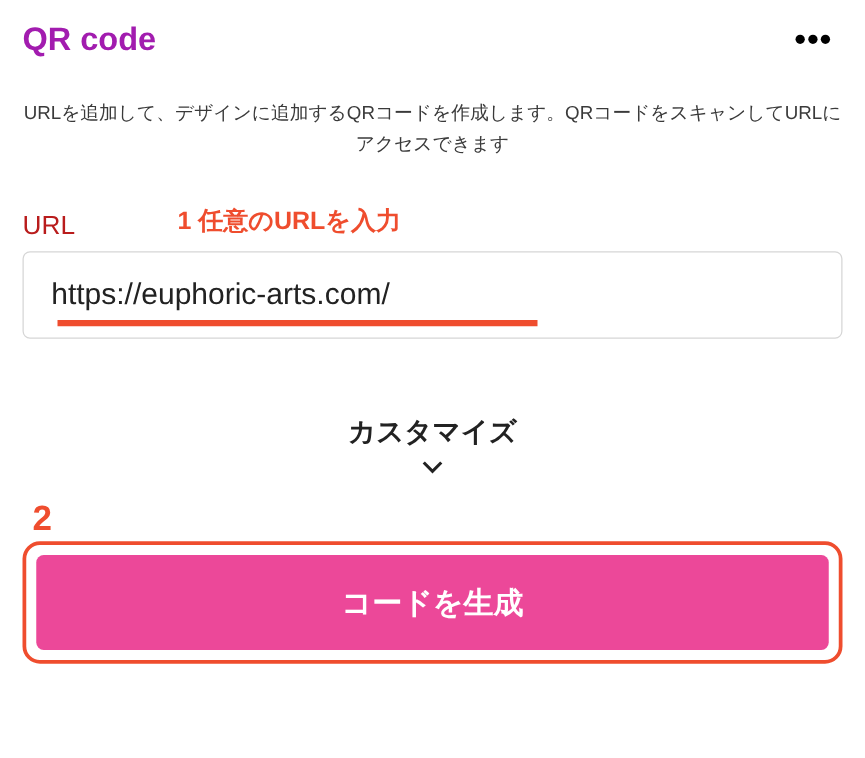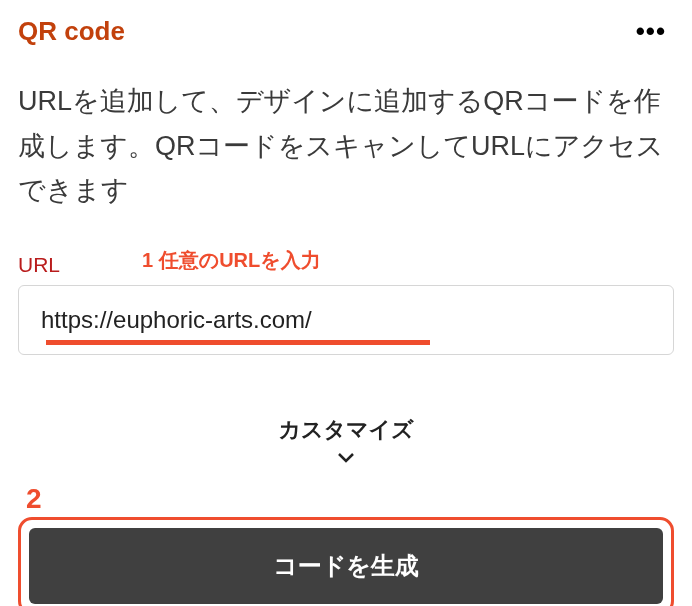--- a/index.html
+++ b/index.html
@@ -13,34 +13,35 @@
     }
     .header {
       display: flex;
       justify-content: space-between;
       align-items: center;
       margin-bottom: 28px;
     }
     .title {
       font-size: 26px;
       font-weight: 700;
-      color: #c2410c;
+      color: #a21caf;
     }
     .more-icon {
       font-size: 26px;
       font-weight: 900;
       letter-spacing: 1px;
       cursor: pointer;
       padding: 4px 8px;
     }
     .description {
-      font-size: 27px;
+      font-size: 15px;
       color: #3a3a3a;
       line-height: 1.65;
       margin-bottom: 40px;
+      text-align: center;
     }
     .field-row {
       position: relative;
       margin-bottom: 8px;
     }
     .field-label {
       font-size: 21px;
       color: #b91c1c;
     }
     .annotation-1 {
@@ -103,21 +104,21 @@
       margin-left: 8px;
       margin-bottom: 2px;
     }
     .generate-wrap {
       border: 3px solid #ef4d2e;
       border-radius: 14px;
       padding: 8px;
     }
     .generate-btn {
       width: 100%;
-      background: #404040;
+      background: #ec4899;
       color: #fff;
       font-size: 24px;
       font-weight: 700;
       border: none;
       border-radius: 6px;
       padding: 22px 0;
       cursor: pointer;
       font-family: inherit;
     }
   </style>

